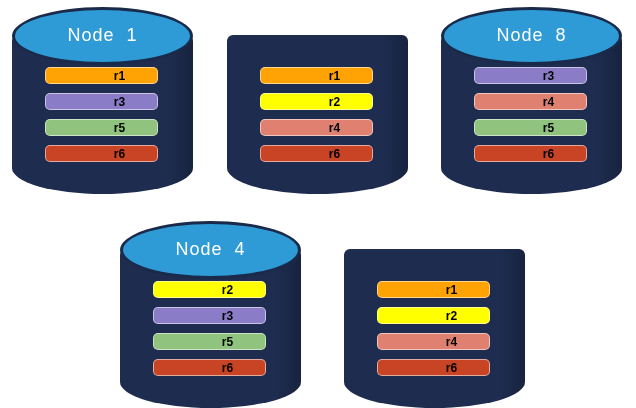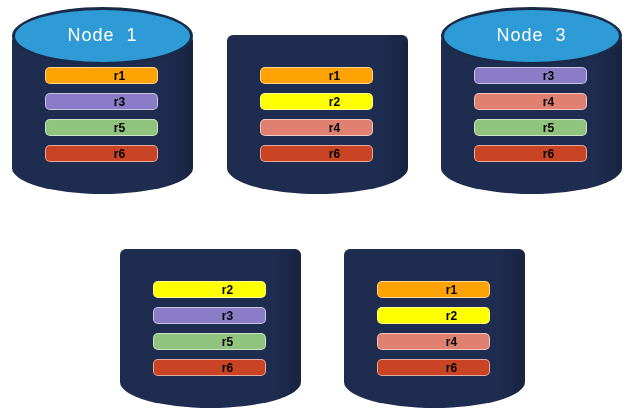--- a/index.html
+++ b/index.html
@@ -103,32 +103,35 @@
       <div class="bar" style="background: rgb(255, 162, 3);">r1</div>
       <div class="bar" style="background: rgb(255, 255, 0);">r2</div>
       <div class="bar" style="background: rgb(224, 128, 112);">r4</div>
       <div class="bar" style="background: rgb(200, 68, 37);">r6</div>
     </div>
   </div>
 
   <div class="node n3">
     <div class="cyl-body"></div>
     <div class="cyl-top">
-      <span class="node-title">Node  3</span>
+      <span class="node-title">Node  8</span>
     </div>
     <div class="bars">
       <div class="bar" style="background: rgb(138, 124, 198);">r3</div>
       <div class="bar" style="background: rgb(224, 128, 112);">r4</div>
       <div class="bar" style="background: rgb(143, 195, 126);">r5</div>
       <div class="bar" style="background: rgb(200, 68, 37);">r6</div>
     </div>
   </div>
 
   <div class="node n4">
     <div class="cyl-body"></div>
+    <div class="cyl-top">
+      <span class="node-title">Node  4</span>
+    </div>
     <div class="bars">
       <div class="bar" style="background: rgb(255, 255, 0);">r2</div>
       <div class="bar" style="background: rgb(138, 124, 198);">r3</div>
       <div class="bar" style="background: rgb(143, 195, 126);">r5</div>
       <div class="bar" style="background: rgb(200, 68, 37);">r6</div>
     </div>
   </div>
 
   <div class="node n5">
     <div class="cyl-body"></div>

